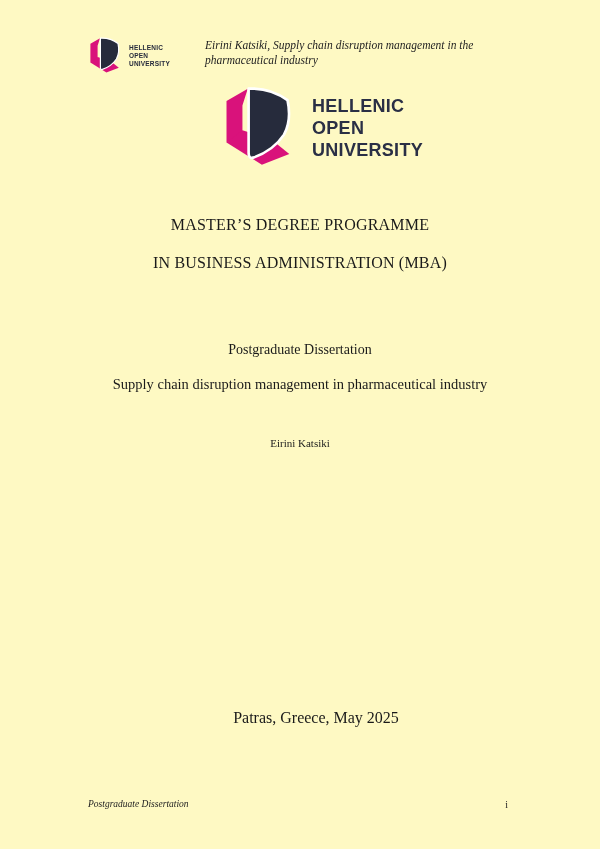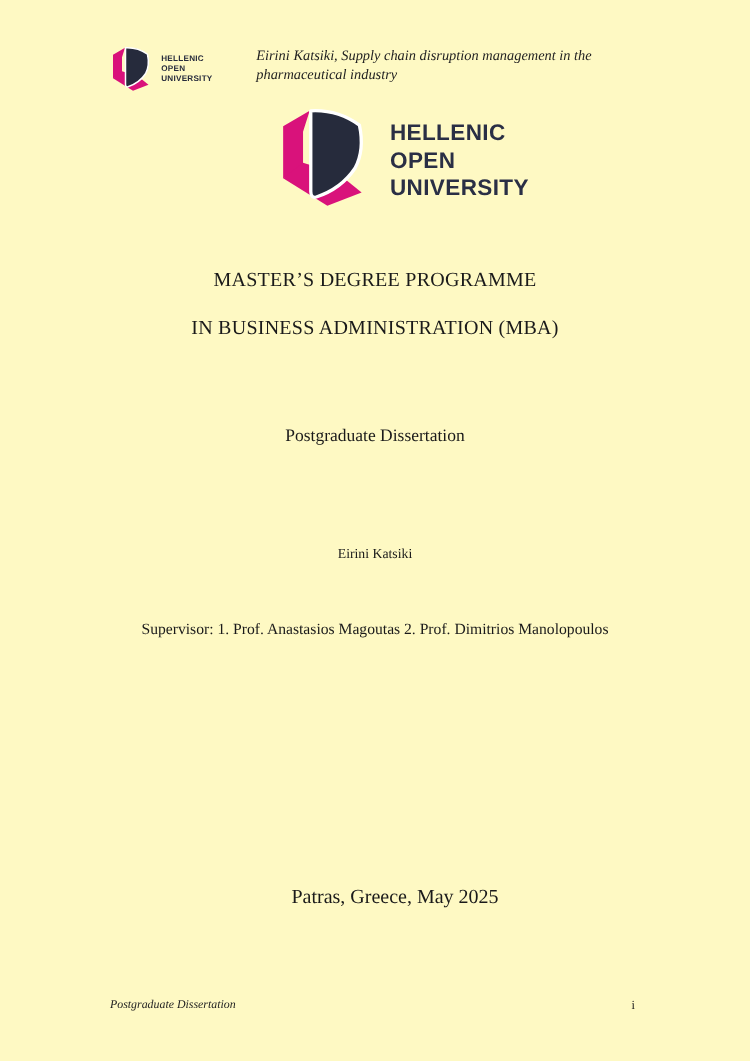--- a/index.html
+++ b/index.html
@@ -89,22 +89,22 @@
       <div>HELLENIC</div>
       <div>OPEN</div>
       <div>UNIVERSITY</div>
     </div>
   </div>
 
   <div class="centered title-line t2">IN BUSINESS ADMINISTRATION (MBA)</div>
   <div class="centered title-line t1">MASTER’S DEGREE PROGRAMME</div>
 
   <div class="centered subtitle">Postgraduate Dissertation</div>
+  <div class="centered diss-title">Supply chain disruption management in pharmaceutical industry</div>
 
   <div class="centered author">Eirini Katsiki</div>
-  <div class="centered supervisors">Supervisor: 1. Prof. Anastasios Magoutas 2. Prof. Dimitrios Manolopoulos</div>
 
   <div class="centered loc-date">Patras, Greece, May 2025</div>
 
   <div class="footer-left">Postgraduate Dissertation</div>
   <div class="footer-pagenum">i</div>
 
 </div>
 
 </body></html>

